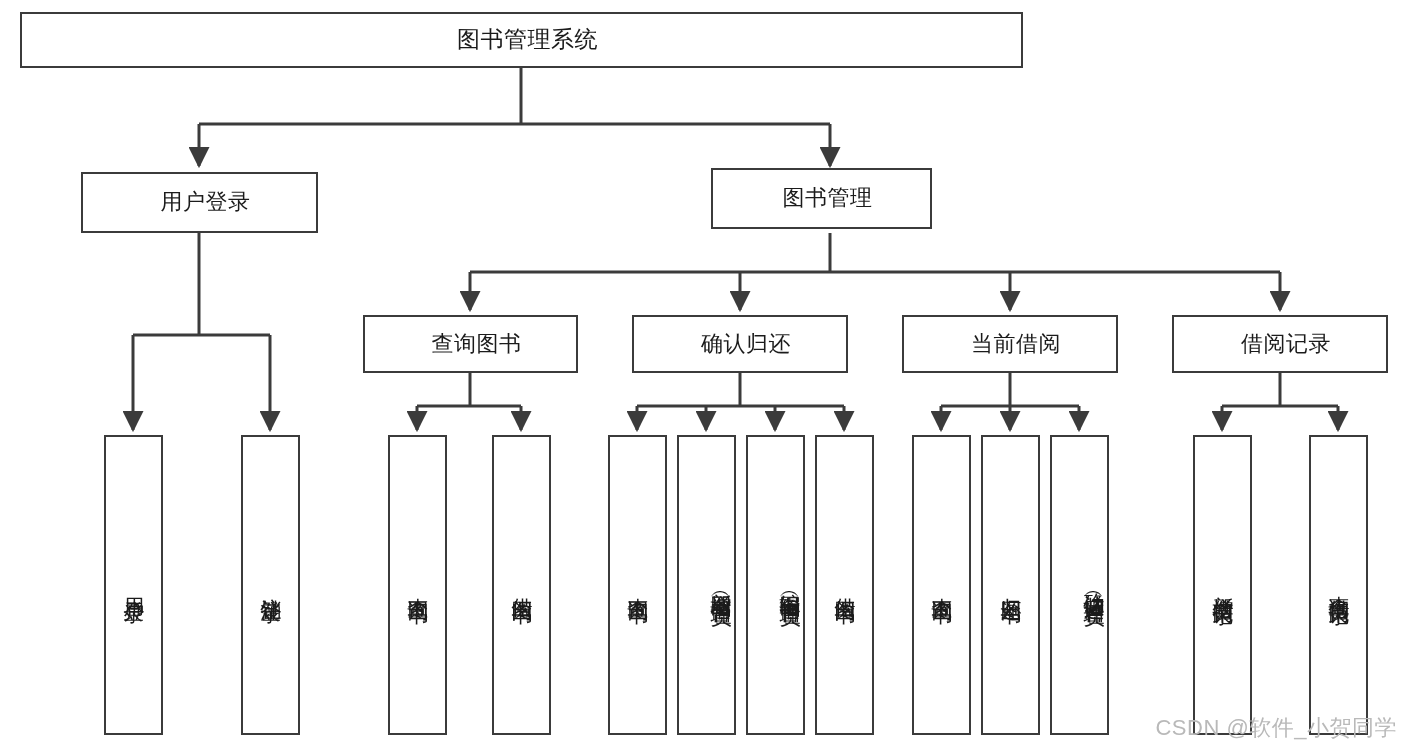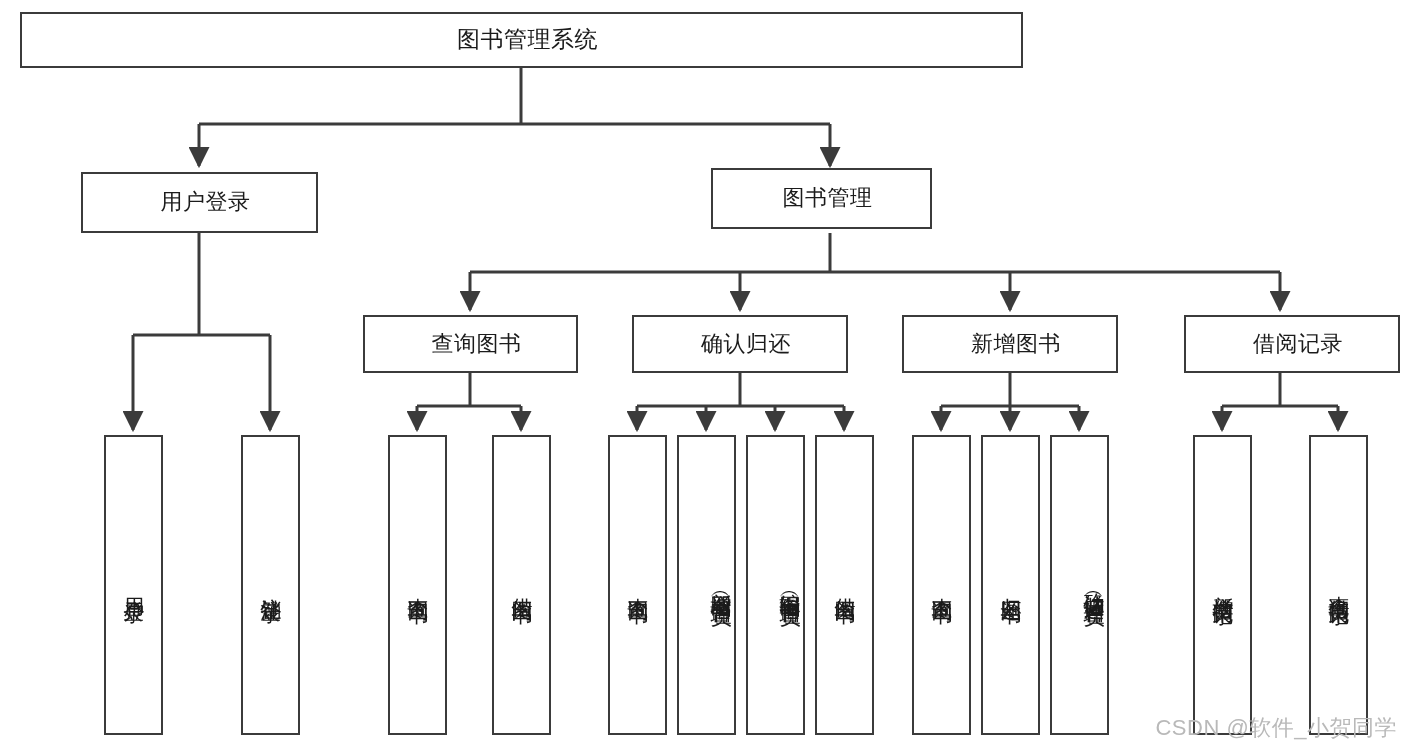--- a/index.html
+++ b/index.html
@@ -126,22 +126,22 @@
     </g>
   </svg>
 
   <div class="node h root" style="left:20px; top:12px; width:1003px; height:56px;">图书管理系统</div>
 
   <div class="node h" style="left:81px; top:172px; width:237px; height:61px;">用户登录</div>
   <div class="node h" style="left:711px; top:168px; width:221px; height:61px;">图书管理</div>
 
   <div class="node h" style="left:363px; top:315px; width:215px; height:58px;">查询图书</div>
   <div class="node h" style="left:632px; top:315px; width:216px; height:58px;">确认归还</div>
-  <div class="node h" style="left:902px; top:315px; width:216px; height:58px;">新增图书</div>
-  <div class="node h" style="left:1172px; top:315px; width:216px; height:58px;margin-left:12px;">借阅记录</div>
+  <div class="node h" style="left:902px; top:315px; width:216px; height:58px;">当前借阅</div>
+  <div class="node h" style="left:1172px; top:315px; width:216px; height:58px;">借阅记录</div>
 
   <div class="node v mid" style="left:104px; top:435px; width:59px; height:300px;">用户登录</div>
   <div class="node v mid" style="left:241px; top:435px; width:59px; height:300px;">注销登录</div>
 
   <div class="node v mid" style="left:388px; top:435px; width:59px; height:300px;">查询图书</div>
   <div class="node v mid" style="left:492px; top:435px; width:59px; height:300px;">借阅图书</div>
 
   <div class="node v mid" style="left:608px; top:435px; width:59px; height:300px;">查询图书</div>
   <div class="node v top" style="left:677px; top:435px; width:59px; height:300px;">新增图书（管理员）</div>
   <div class="node v top" style="left:746px; top:435px; width:59px; height:300px;">编辑图书（管理员）</div>

